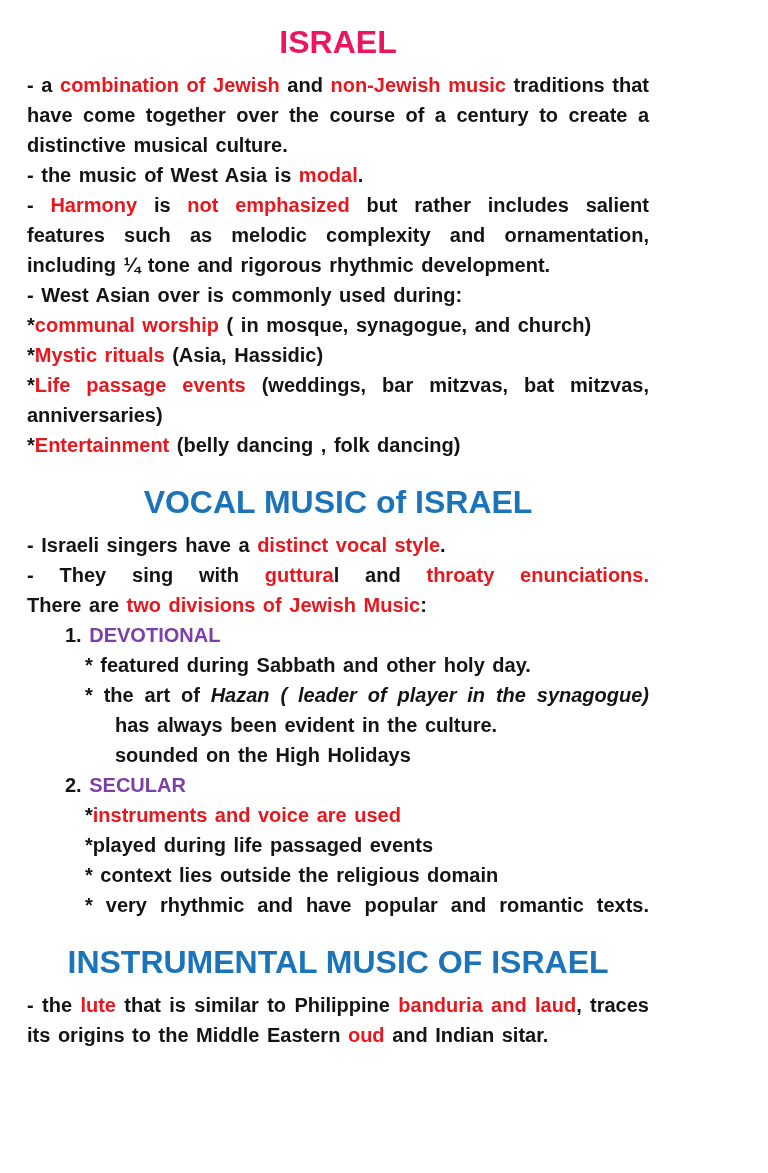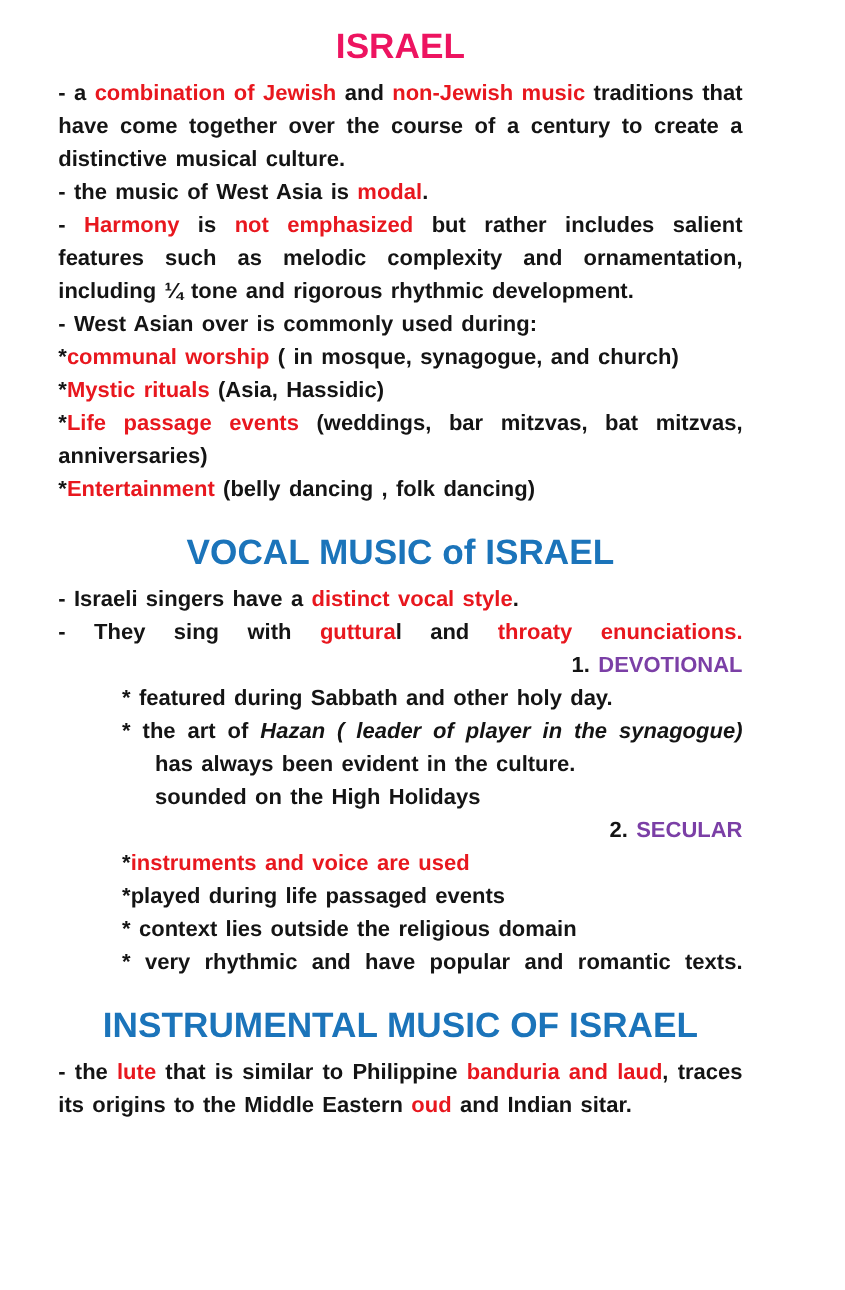--- a/index.html
+++ b/index.html
@@ -4,27 +4,27 @@
 <style>
   :root{
     --pink:#ED1460; --red:#E8171E; --blue:#1B74BA; --purple:#7B3FA6; --black:#141414; --bg:#FFFFFF;
   }
   html,body{margin:0;padding:0;}
   body{width:768px;height:1173px;background:var(--bg);overflow:hidden;}
   main{
     box-sizing:border-box;width:676px;height:100%;
     padding:20px 27px 0 27px;
     font-family:"Liberation Sans",sans-serif;
-    font-weight:bold;font-size:20px;line-height:30px;color:var(--black);margin-left:26px;
+    font-weight:bold;font-size:20px;line-height:30px;color:var(--black);
   }
   .doc-title{font-size:32px;line-height:44px;text-align:center;color:var(--pink);margin:0 0 6px 0;}
   .doc-heading{font-size:32px;line-height:40px;text-align:center;color:var(--blue);margin:22px 0 8px 0;}
   .line{word-spacing:2px;}
   .j{word-spacing:normal;text-align:justify;text-align-last:justify;text-justify:inter-word;}
-  .ind1{padding-left:38px;text-align:right;}
+  .ind1{padding-left:38px;}
   .ind2{padding-left:58px;}
   .ind3{padding-left:88px;}
   .c-black{color:var(--black);}
   .c-red{color:var(--red);}
   .c-purple{color:var(--purple);}
   .it{font-style:italic;}
 </style>
 </head>
 <body>
 
@@ -39,20 +39,21 @@
     <div class="line"><span class="c-black">including ¼ tone and rigorous rhythmic development.</span></div>
     <div class="line"><span class="c-black">- West Asian over is commonly used during:</span></div>
     <div class="line"><span class="c-black">*</span><span class="c-red">communal worship</span><span class="c-black"> ( in mosque, synagogue, and church)</span></div>
     <div class="line"><span class="c-black">*</span><span class="c-red">Mystic rituals</span><span class="c-black"> (Asia, Hassidic)</span></div>
     <div class="line j"><span class="c-black">*</span><span class="c-red">Life passage events</span><span class="c-black"> (weddings, bar mitzvas, bat mitzvas,</span></div>
     <div class="line"><span class="c-black">anniversaries)</span></div>
     <div class="line"><span class="c-black">*</span><span class="c-red">Entertainment</span><span class="c-black"> (belly dancing , folk dancing)</span></div>
     <div class="doc-heading">VOCAL MUSIC of ISRAEL</div>
     <div class="line"><span class="c-black">- Israeli singers have a </span><span class="c-red">distinct vocal style</span><span class="c-black">.</span></div>
     <div class="line j"><span class="c-black">- They sing with </span><span class="c-red">guttura</span><span class="c-black">l and </span><span class="c-red">throaty enunciations.</span></div>
+    <div class="line"><span class="c-black">There are </span><span class="c-red">two divisions of Jewish Music</span><span class="c-black">:</span></div>
     <div class="line ind1"><span class="c-black">1. </span><span class="c-purple">DEVOTIONAL</span></div>
     <div class="line ind2"><span class="c-black">* featured during Sabbath and other holy day.</span></div>
     <div class="line j ind2"><span class="c-black">* the art of </span><span class="c-black it">Hazan ( leader of player in the synagogue)</span></div>
     <div class="line ind3"><span class="c-black">has always been evident in the culture.</span></div>
     <div class="line ind3"><span class="c-black">sounded on the High Holidays</span></div>
     <div class="line ind1"><span class="c-black">2. </span><span class="c-purple">SECULAR</span></div>
     <div class="line ind2"><span class="c-black">*</span><span class="c-red">instruments and voice are used</span></div>
     <div class="line ind2"><span class="c-black">*played during life passaged events</span></div>
     <div class="line ind2"><span class="c-black">* context lies outside the religious domain</span></div>
     <div class="line j ind2"><span class="c-black">* very rhythmic and have popular and romantic texts.</span></div>

